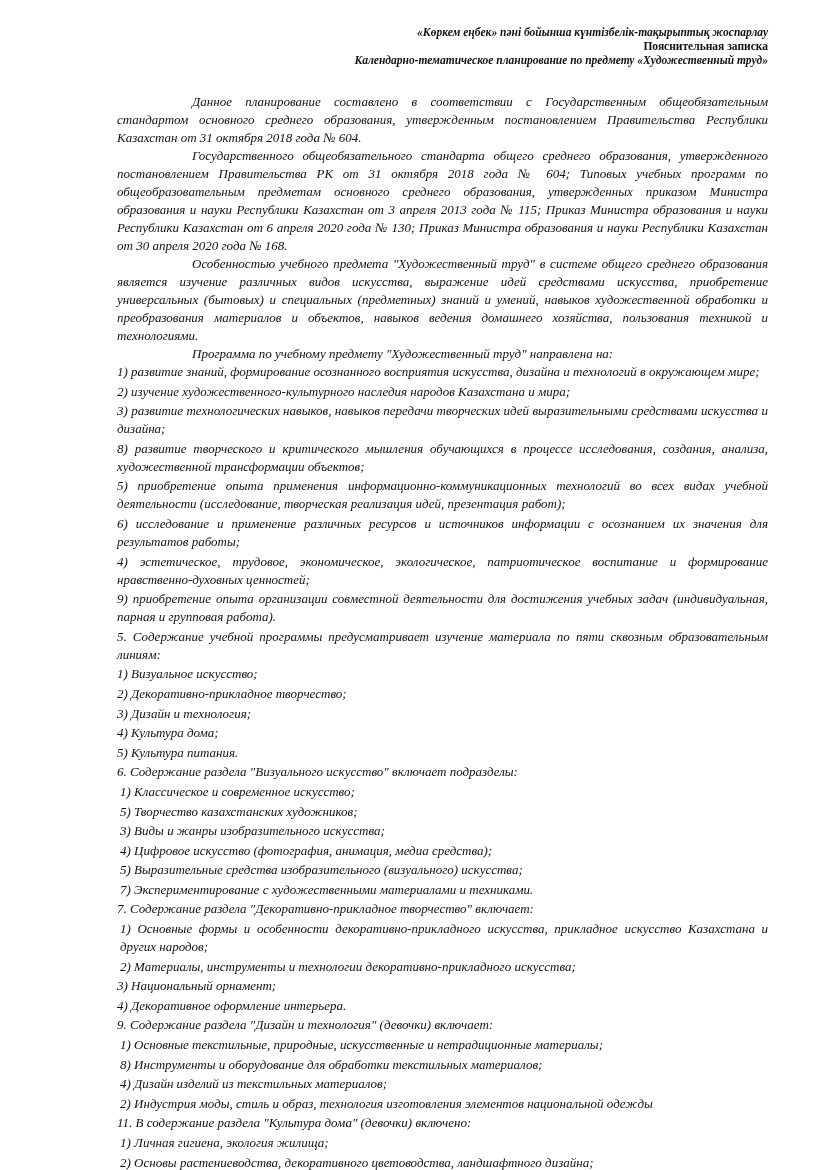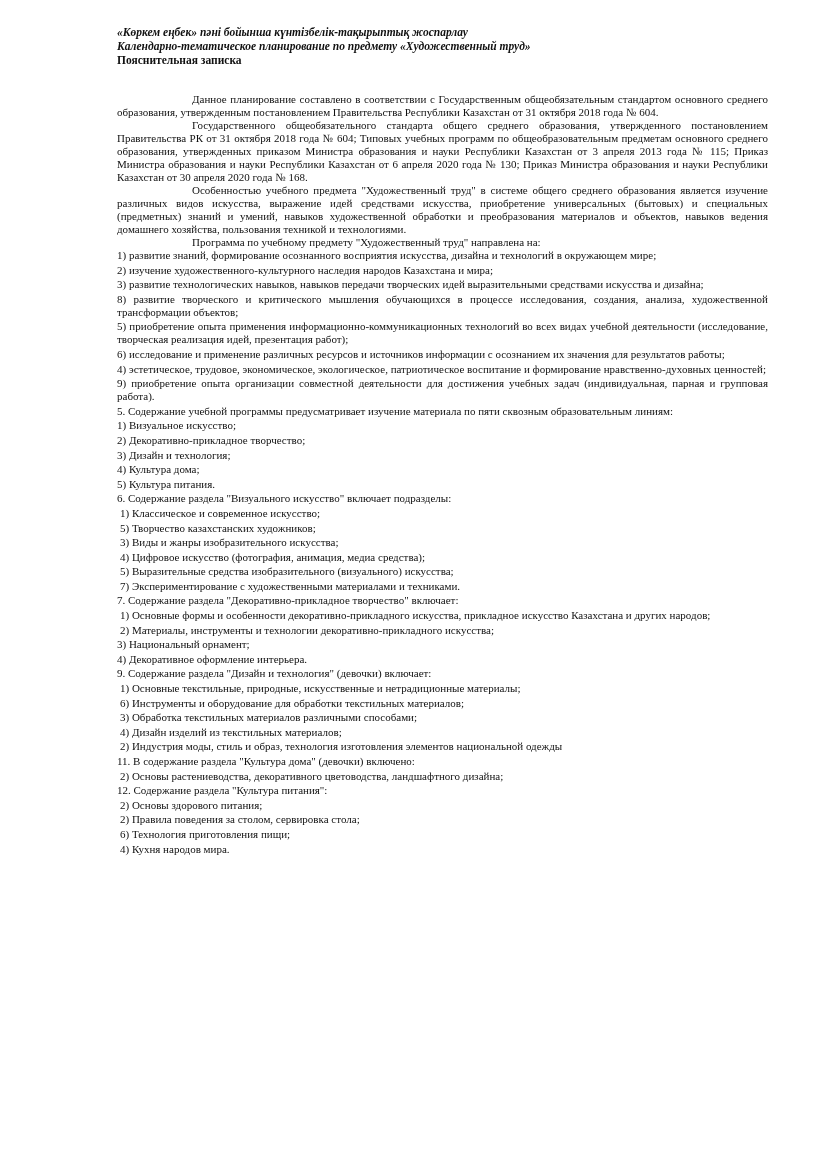--- a/index.html
+++ b/index.html
@@ -13,55 +13,56 @@
     height: 1170px;
     margin: 0 auto;
     background: #ffffff;
     box-sizing: border-box;
     padding: 25px 59px 0 117px;
     font-family: "Liberation Serif", "DejaVu Serif", serif;
     color: #111111;
     overflow: hidden;
   }
   .title-block {
-    text-align: left;
+    text-align: right;
     margin-bottom: 26px;
   }
   .title-line {
     font-size: 11.5px;
     line-height: 14px;
     font-weight: bold;
   }
   .title-line.italic {
     font-style: italic;
   }
   .doc-body p {
     margin: 0;
-    font-size: 11px;
-    line-height: 13px;
+    font-size: 13px;
+    line-height: 18px;
     text-align: justify;
+    font-style: italic;
   }
   .doc-body p.para {
     text-indent: 75px;
   }
   .doc-body p.item {
     margin-bottom: 1.6px;
   }
   .doc-body p.item.sub {
     padding-left: 3px;
   }
 </style>
 </head>
 <body>
 
 <div class="page">
   <div class="title-block">
     <div class="title-line italic">«Көркем еңбек» пәні бойынша күнтізбелік-тақырыптық жоспарлау</div>
+    <div class="title-line">Пояснительная записка</div>
     <div class="title-line italic">Календарно-тематическое планирование по предмету «Художественный труд»</div>
-    <div class="title-line">Пояснительная записка</div>
   </div>
 
   <div class="doc-body">
 
   <p class="para">Данное планирование составлено в соответствии с Государственным общеобязательным стандартом основного среднего образования, утвержденным постановлением Правительства Республики Казахстан от  31 октября 2018 года № 604.</p>
       <p class="para">Государственного общеобязательного стандарта общего среднего образования, утвержденного постановлением Правительства РК от  31 октября 2018 года № 604; Типовых учебных программ по общеобразовательным предметам основного среднего образования, утвержденных приказом Министра образования и науки Республики Казахстан от 3 апреля 2013 года № 115; Приказ Министра образования и науки Республики Казахстан от 6 апреля 2020 года № 130; Приказ Министра образования и науки Республики Казахстан от 30 апреля 2020 года № 168.</p>
       <p class="para">Особенностью учебного предмета "Художественный труд" в системе общего среднего образования является изучение различных видов искусства, выражение идей средствами искусства, приобретение универсальных (бытовых) и специальных (предметных) знаний и умений, навыков художественной обработки и преобразования материалов и объектов, навыков ведения домашнего хозяйства, пользования техникой и технологиями.</p>
       <p class="para">Программа по учебному предмету "Художественный труд" направлена на:</p>
       <p class="item">1) развитие знаний, формирование осознанного восприятия искусства, дизайна и технологий в окружающем мире;</p>
       <p class="item">2) изучение художественного-культурного наследия народов Казахстана и мира;</p>
@@ -84,25 +85,25 @@
       <p class="item sub">4) Цифровое искусство (фотография, анимация, медиа средства);</p>
       <p class="item sub">5) Выразительные средства изобразительного (визуального) искусства;</p>
       <p class="item sub">7) Экспериментирование с художественными материалами и техниками.</p>
       <p class="item">7. Содержание раздела "Декоративно-прикладное творчество" включает:</p>
       <p class="item sub">1) Основные формы и особенности декоративно-прикладного искусства, прикладное искусство Казахстана и других народов;</p>
       <p class="item sub">2) Материалы, инструменты и технологии декоративно-прикладного искусства;</p>
       <p class="item">3) Национальный орнамент;</p>
       <p class="item">4) Декоративное оформление интерьера.</p>
       <p class="item">9. Содержание раздела "Дизайн и технология" (девочки) включает:</p>
       <p class="item sub">1) Основные текстильные, природные, искусственные и нетрадиционные материалы;</p>
-      <p class="item sub">6) Инструменты и оборудование для обработки текстильных материалов;</p>
-      <p class="item sub">3) Обработка текстильных материалов различными способами;</p>
+      <p class="item sub">8) Инструменты и оборудование для обработки текстильных материалов;</p>
       <p class="item sub">4) Дизайн изделий из текстильных материалов;</p>
       <p class="item sub">2) Индустрия моды, стиль и образ, технология изготовления элементов национальной одежды</p>
       <p class="item">11. В содержание раздела "Культура дома" (девочки) включено:</p>
+      <p class="item sub">1) Личная гигиена, экология жилища;</p>
       <p class="item sub">2) Основы растениеводства, декоративного цветоводства, ландшафтного дизайна;</p>
       <p class="item">12. Содержание раздела "Культура питания":</p>
       <p class="item sub">2) Основы здорового питания;</p>
       <p class="item sub">2) Правила поведения за столом, сервировка стола;</p>
       <p class="item sub">6) Технология приготовления пищи;</p>
       <p class="item sub">4) Кухня народов мира.</p>
     </div>
 </div>
 
 </body></html>

